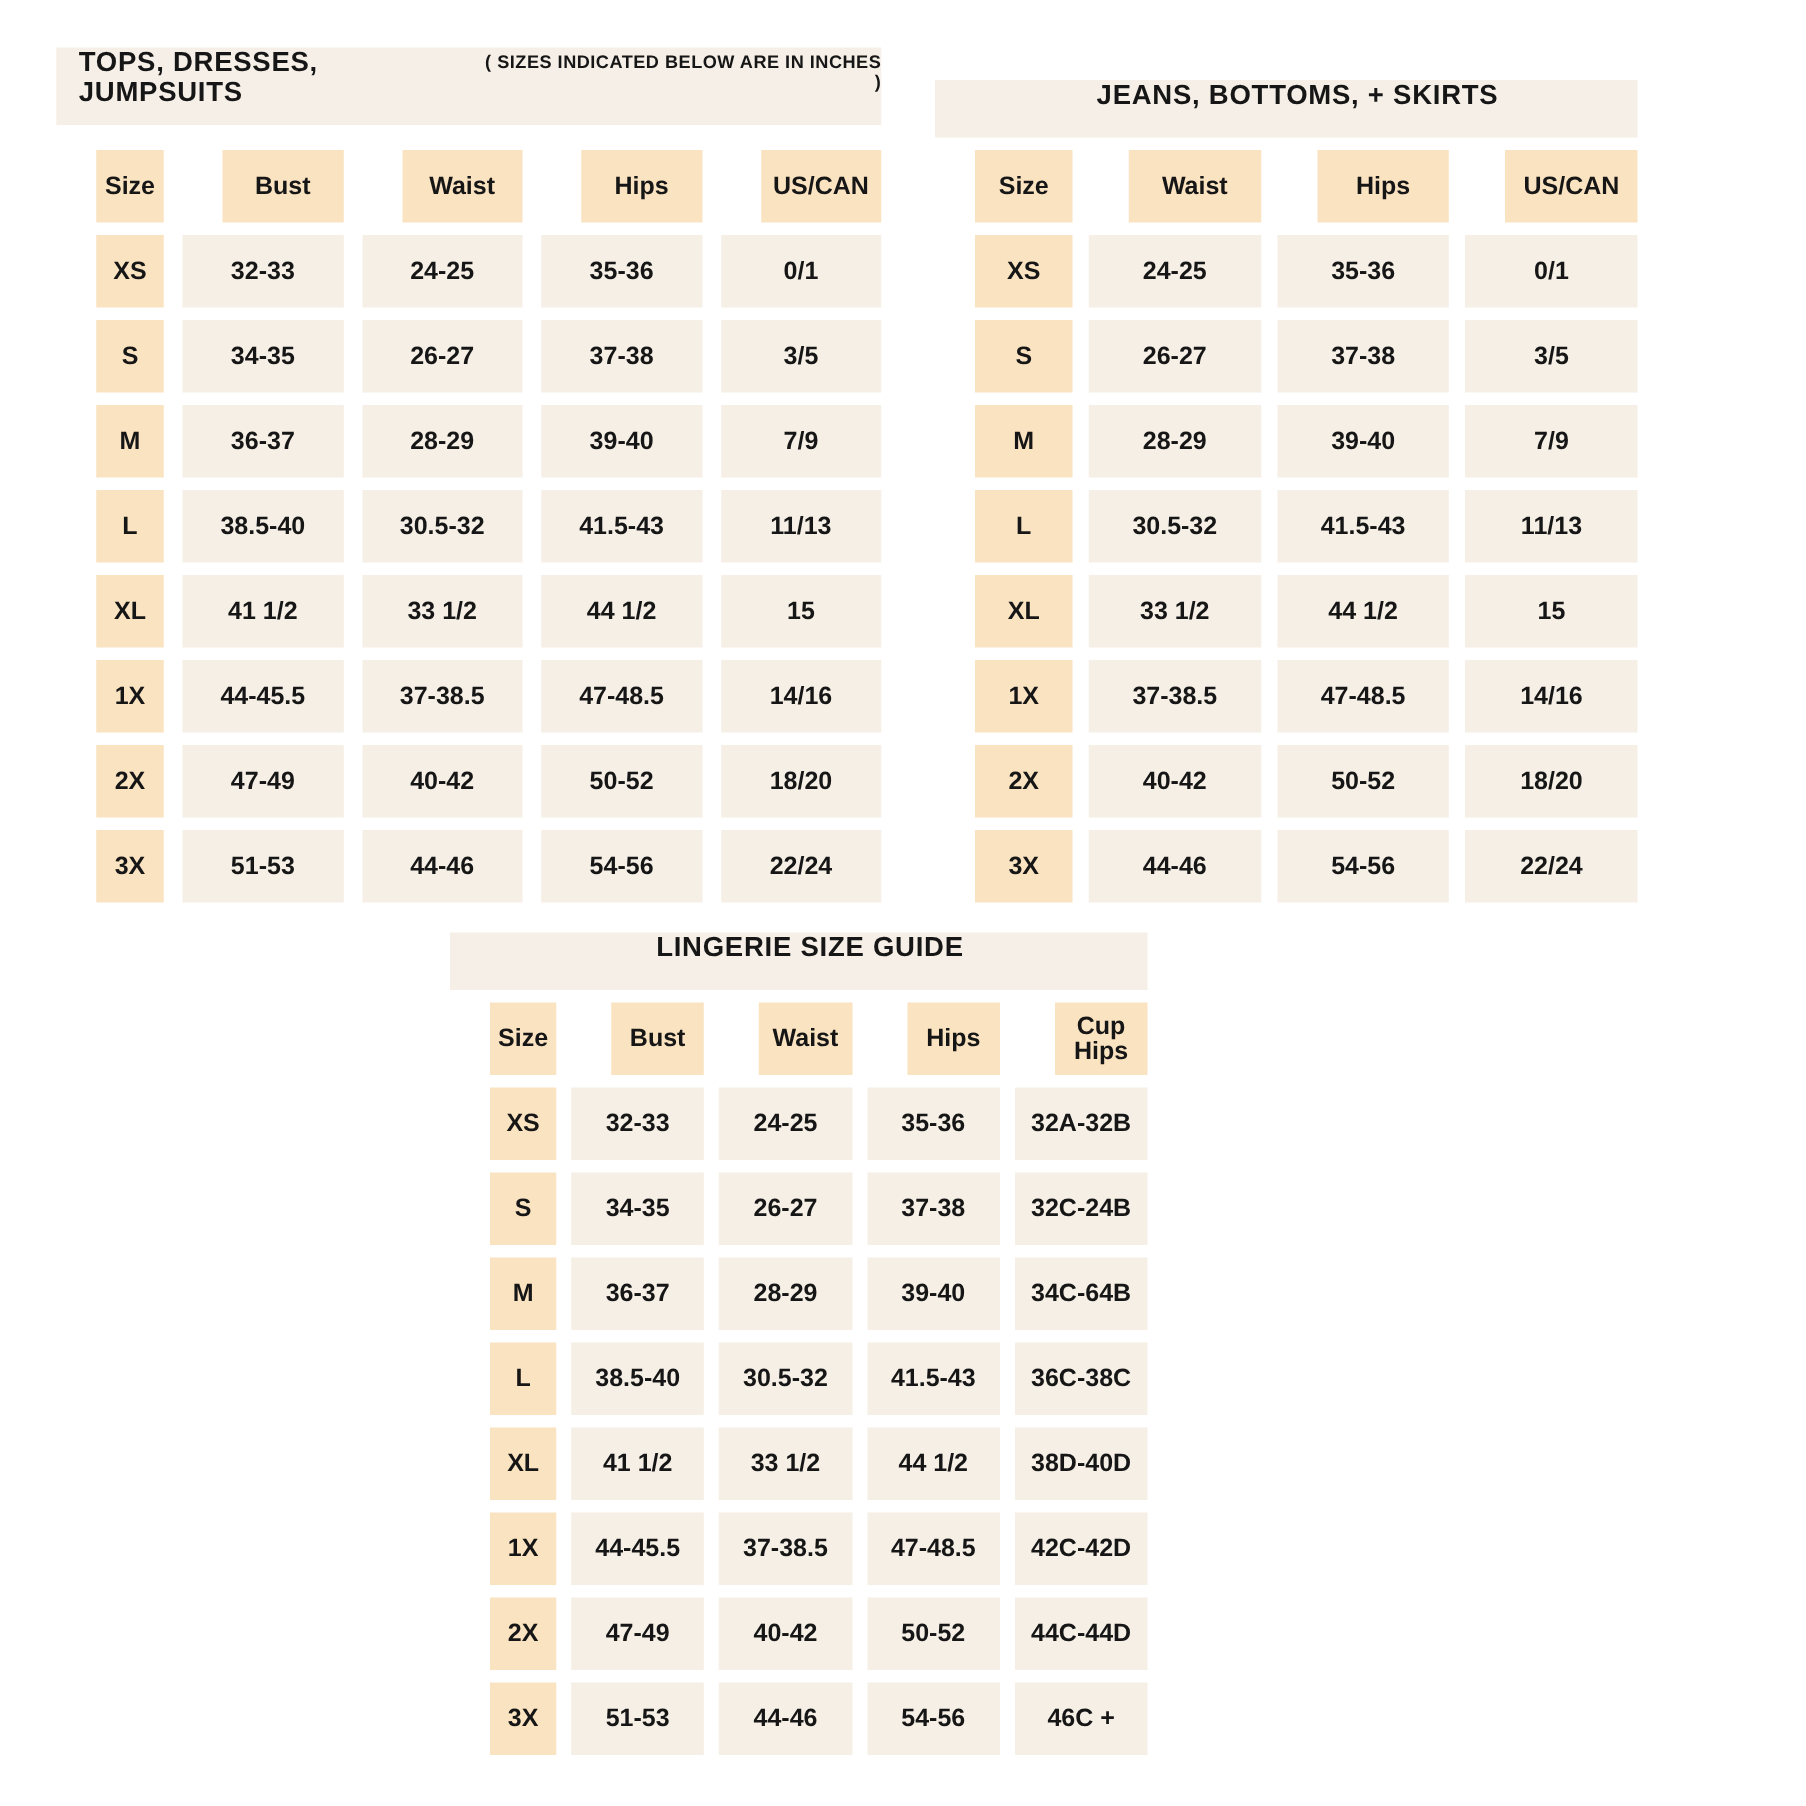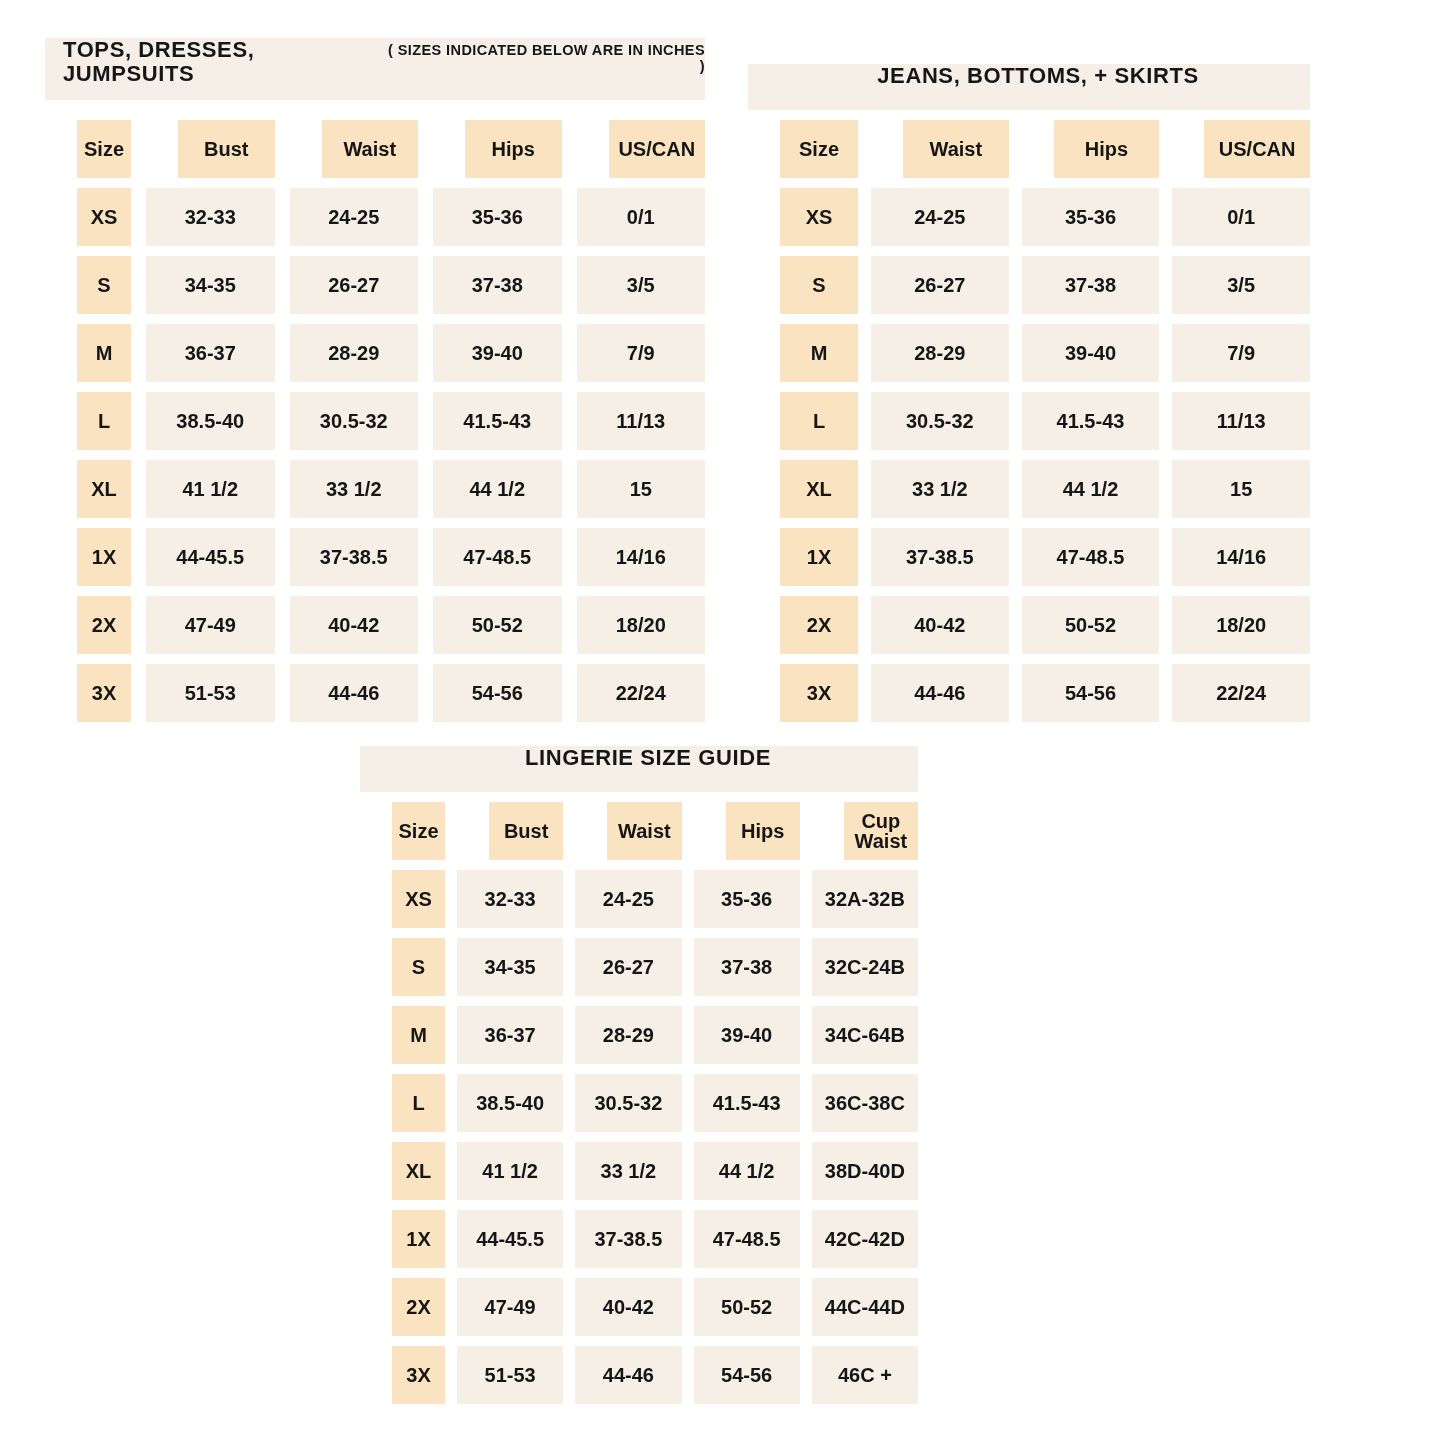--- a/index.html
+++ b/index.html
@@ -191,21 +191,21 @@
 
   <section class="size-table" id="table-lingerie">
     <div class="banner">
       <div class="title">LINGERIE SIZE GUIDE</div>
     </div>
     <div class="grid">
         <div class="cell head">Size</div>
         <div class="cell head">Bust</div>
         <div class="cell head">Waist</div>
         <div class="cell head">Hips</div>
-        <div class="cell head">Cup Waist</div>
+        <div class="cell head">Cup Hips</div>
         <div class="cell size">XS</div>
         <div class="cell data">32-33</div>
         <div class="cell data">24-25</div>
         <div class="cell data">35-36</div>
         <div class="cell data">32A-32B</div>
         <div class="cell size">S</div>
         <div class="cell data">34-35</div>
         <div class="cell data">26-27</div>
         <div class="cell data">37-38</div>
         <div class="cell data">32C-24B</div>

